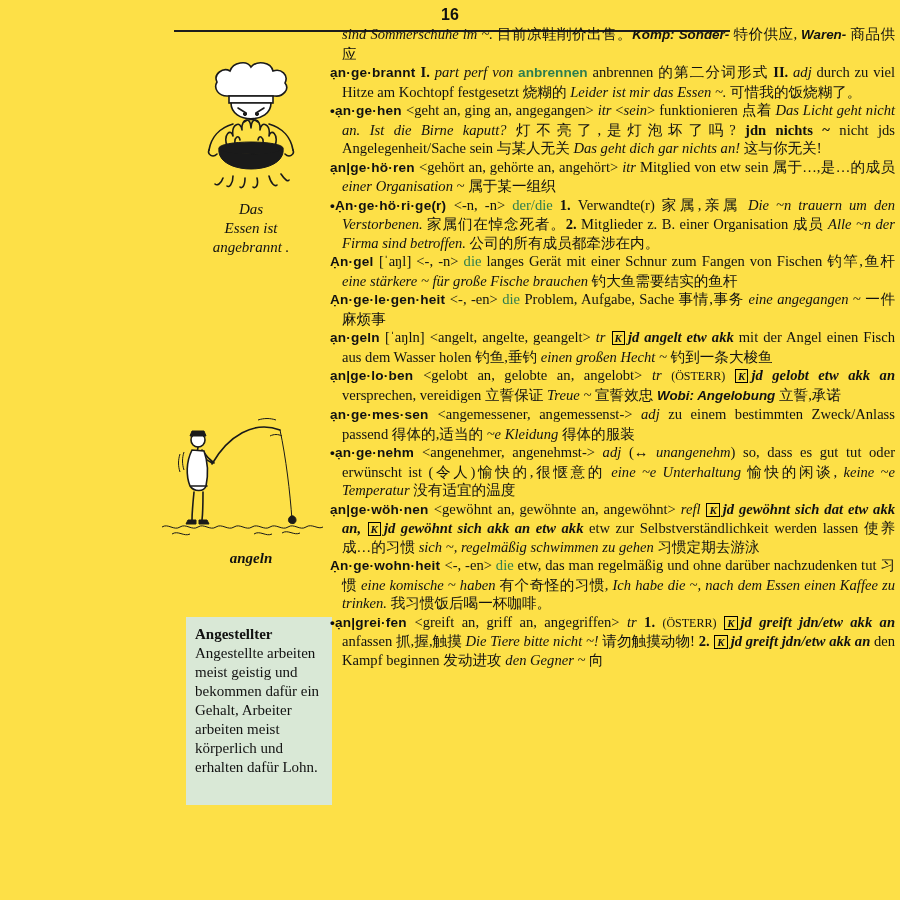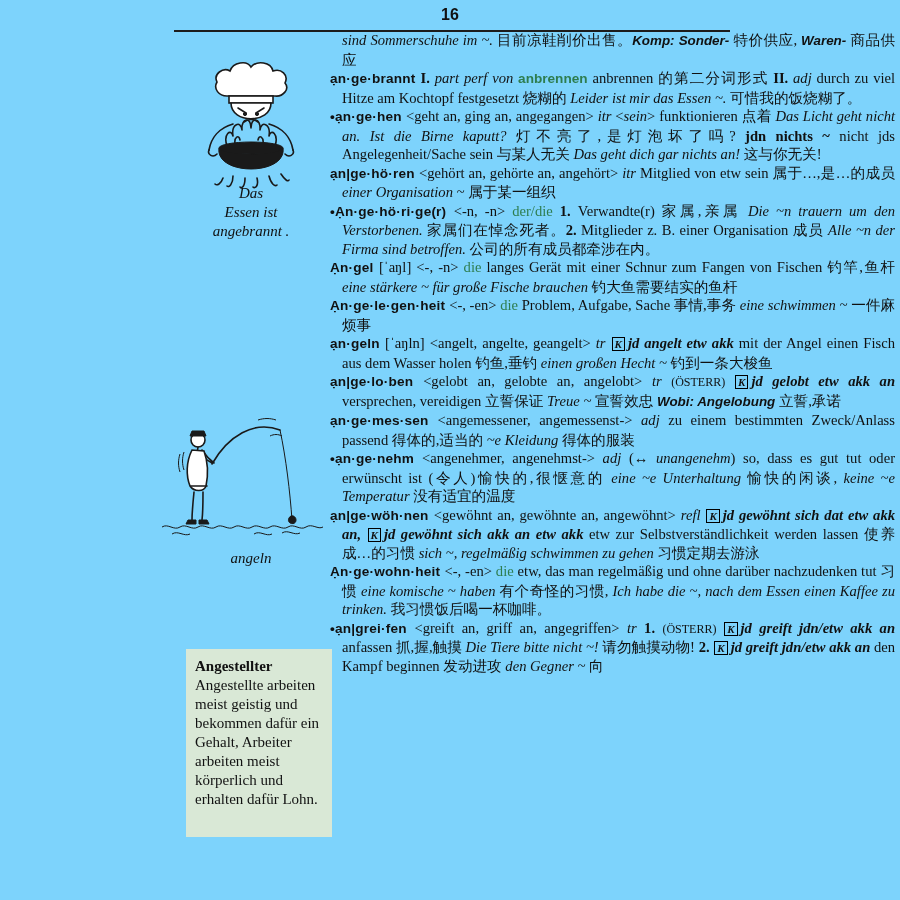--- a/index.html
+++ b/index.html
@@ -1,35 +1,35 @@
 <!DOCTYPE html>
 <html style="--accent-green: #2e7d4f; --box-bg: #d9e8d6;"><head>
 <meta charset="utf-8">
 <style>
   html,body{margin:0;padding:0;}
   body{width:900px;height:900px;background:#ffffff;font-family:"Liberation Serif",serif;color:#111;}
-  .page{position:relative;width:900px;height:900px;overflow:hidden;background:#7dd3fc;}
+  .page{position:relative;width:900px;height:900px;overflow:hidden;background:#fde047;}
 
   
   .page-number{position:absolute;top:6px;left:420px;width:60px;text-align:center;
     font-family:"Liberation Sans",sans-serif;font-weight:bold;font-size:16px;}
   .head-rule{position:absolute;top:30px;left:174px;width:556px;height:2px;background:#1c1c1c;}
 
   
   .illus{position:absolute;}
   .caption{position:absolute;text-align:center;font-style:italic;font-size:15px;line-height:19px;white-space:pre-line;}
 
   
-  .infobox{position:absolute;left:186px;top:649px;width:146px;min-height:188px;box-sizing:border-box;
+  .infobox{position:absolute;left:186px;top:617px;width:146px;min-height:188px;box-sizing:border-box;
     padding:8px 9px;background:var(--box-bg,#d9e8d6);}
   .infobox .title{font-weight:bold;font-size:15px;line-height:19px;}
   .infobox .body{font-size:15px;line-height:19px;}
 
   
-  .entries{position:absolute;left:330px;top:31px;width:565px;font-size:14.6px;line-height:18.5px;}
+  .entries{position:absolute;left:330px;top:25px;width:565px;font-size:14.6px;line-height:18.5px;}
   .entry{margin:0;padding-left:12px;text-indent:-12px;text-align:justify;}
   .entry.cont{text-indent:0;}
 
   .s-hw{font-family:"Liberation Sans",sans-serif;font-weight:bold;font-size:13.6px;letter-spacing:.2px;}
   .s-r{}
   .s-zh{}
   .s-i{font-style:italic;}
   .s-b{font-weight:bold;}
   .s-bi{font-weight:bold;font-style:italic;}
   .s-g{color:var(--accent-green,#2e7d4f);}
@@ -68,21 +68,21 @@
     <path class="ln" d="M16 92 C14 97 20 100 24 96 M100 92 C102 97 96 100 92 96"></path>
 
     <path class="ln" d="M34 88 C30 76 38 70 40 78 C38 66 48 62 49 72 C48 60 58 58 58 70 C58 58 68 60 67 72 C68 62 78 66 76 78 C78 70 86 76 82 88"></path>
     <path class="ln" d="M42 86 C41 79 46 76 47 82 M70 86 C71 79 66 76 65 82"></path>
 
     <path class="fb" d="M26 90 C22 118 94 118 90 90 C70 98 46 98 26 90 Z"></path>
     <ellipse class="fb" cx="58" cy="90" rx="32" ry="6"></ellipse>
 
     <path class="ln" d="M30 120 C28 126 24 128 22 126 M40 118 C40 126 36 130 34 128 M52 120 C52 128 49 131 47 129 M64 120 C66 128 62 131 60 129 M76 118 C78 126 82 129 84 127 M88 116 C92 122 95 124 96 122"></path>
   </svg>
-  <div class="caption" style="left:178px;top:184px;width:146px;">Das
+  <div class="caption" style="left:178px;top:200px;width:146px;">Das
 Essen ist
 angebrannt .</div>
 
   <svg class="illus" style="left:158px;top:406px;" width="170" height="140" viewBox="0 0 170 140">
 
     <path class="thin" d="M4 121 C10 117 16 125 22 121 C28 117 34 125 40 121 C46 117 52 125 58 121 C64 117 70 125 76 121 C82 117 88 125 94 121 C100 117 106 125 112 121 C118 117 124 125 130 121 C136 117 142 125 148 121 C154 117 160 124 165 121"></path>
     <path class="thin" d="M14 128 C20 124 26 131 32 128 M96 128 C102 124 108 131 114 128 M124 127 C130 123 136 130 142 127"></path>
 
     <circle class="fw" cx="40" cy="34" r="7"></circle>
     <path class="fb" d="M32 30 L48 30 L46 25 L34 25 Z"></path>
@@ -94,35 +94,35 @@
     <path class="fb" d="M41 114 L49 114 L51 118 L41 118 Z"></path>
 
     <path class="thin" d="M26 46 C24 52 24 58 26 64 M22 48 C20 54 20 60 22 66"></path>
 
     <path class="ln" d="M54 58 C70 30 96 14 122 24"></path>
     <path class="thin" d="M100 14 C106 12 112 12 118 14 M112 30 C116 28 120 28 124 30"></path>
 
     <path class="thin" d="M122 24 C128 52 132 86 134 114"></path>
     <path class="fb" d="M131 112 C128 118 138 120 138 114 C138 110 133 108 131 112 Z"></path>
   </svg>
-  <div class="caption" style="left:178px;top:549px;width:146px;">angeln</div>
+  <div class="caption" style="left:178px;top:549px;width:146px;font-weight:bold;">angeln</div>
 
   <div class="infobox">
     <div class="title">Angestellter</div>
     <div class="body">Angestellte arbeiten meist geistig und bekommen dafür ein Gehalt, Arbeiter arbeiten meist körperlich und erhalten dafür Lohn.</div>
   </div>
 
   <div class="entries" id="entries">
       <p class="entry cont"><span class="s-i">sind Sommerschuhe im ~. </span><span class="s-zh">目前凉鞋削价出售。</span><span class="s-ks">Komp: Sonder- </span><span class="s-zh">特价供应, </span><span class="s-ks">Waren- </span><span class="s-zh">商品供应</span></p>
       <p class="entry"><span class="s-hw">ạn·ge·brannt </span><span class="s-b">I. </span><span class="s-i">part perf von </span><span class="s-gb">anbrennen </span><span class="s-r">anbrennen </span><span class="s-zh">的第二分词形式 </span><span class="s-b">II. </span><span class="s-i">adj </span><span class="s-r">durch zu viel Hitze am Kochtopf festgesetzt </span><span class="s-zh">烧糊的 </span><span class="s-i">Leider ist mir das Essen ~. </span><span class="s-zh">可惜我的饭烧糊了。</span></p>
       <p class="entry"><span class="s-hw">•ạn·ge·hen </span><span class="s-r">&lt;geht an, ging an, angegangen&gt; </span><span class="s-i">itr </span><span class="s-r">&lt;</span><span class="s-i">sein</span><span class="s-r">&gt; funktionieren </span><span class="s-zh">点着 </span><span class="s-i">Das Licht geht nicht an. Ist die Birne kaputt? </span><span class="s-zh">灯不亮了,是灯泡坏了吗? </span><span class="s-b">jdn nichts ~ </span><span class="s-r">nicht jds Angelegenheit/Sache sein </span><span class="s-zh">与某人无关 </span><span class="s-i">Das geht dich gar nichts an! </span><span class="s-zh">这与你无关!</span></p>
       <p class="entry"><span class="s-hw">ạn|ge·hö·ren </span><span class="s-r">&lt;gehört an, gehörte an, angehört&gt; </span><span class="s-i">itr </span><span class="s-r">Mitglied von etw sein </span><span class="s-zh">属于…,是…的成员 </span><span class="s-i">einer Organisation ~ </span><span class="s-zh">属于某一组织</span></p>
       <p class="entry"><span class="s-hw">•Ạn·ge·hö·ri·ge(r) </span><span class="s-r">&lt;-n, -n&gt; </span><span class="s-g">der/die </span><span class="s-b">1. </span><span class="s-r">Verwandte(r) </span><span class="s-zh">家属,亲属 </span><span class="s-i">Die ~n trauern um den Verstorbenen. </span><span class="s-zh">家属们在悼念死者。</span><span class="s-b">2. </span><span class="s-r">Mitglieder z. B. einer Organisation </span><span class="s-zh">成员 </span><span class="s-i">Alle ~n der Firma sind betroffen. </span><span class="s-zh">公司的所有成员都牵涉在内。</span></p>
       <p class="entry"><span class="s-hw">Ạn·gel </span><span class="s-r">[ˈaŋl] &lt;-, -n&gt; </span><span class="s-g">die </span><span class="s-r">langes Gerät mit einer Schnur zum Fangen von Fischen </span><span class="s-zh">钓竿,鱼杆 </span><span class="s-i">eine stärkere ~ für große Fische brauchen </span><span class="s-zh">钓大鱼需要结实的鱼杆</span></p>
-      <p class="entry"><span class="s-hw">Ạn·ge·le·gen·heit </span><span class="s-r">&lt;-, -en&gt; </span><span class="s-g">die </span><span class="s-r">Problem, Aufgabe, Sache </span><span class="s-zh">事情,事务 </span><span class="s-i">eine schwimmen ~ </span><span class="s-zh">一件麻烦事</span></p>
+      <p class="entry"><span class="s-hw">Ạn·ge·le·gen·heit </span><span class="s-r">&lt;-, -en&gt; </span><span class="s-g">die </span><span class="s-r">Problem, Aufgabe, Sache </span><span class="s-zh">事情,事务 </span><span class="s-i">eine angegangen ~ </span><span class="s-zh">一件麻烦事</span></p>
       <p class="entry"><span class="s-hw">ạn·geln </span><span class="s-r">[ˈaŋln] &lt;angelt, angelte, geangelt&gt; </span><span class="s-i">tr </span><span class="s-k">K</span><span class="s-bi">jd angelt etw akk </span><span class="s-r">mit der Angel einen Fisch aus dem Wasser holen </span><span class="s-zh">钓鱼,垂钓 </span><span class="s-i">einen großen Hecht ~ </span><span class="s-zh">钓到一条大梭鱼</span></p>
       <p class="entry"><span class="s-hw">ạn|ge·lo·ben </span><span class="s-r">&lt;gelobt an, gelobte an, angelobt&gt; </span><span class="s-i">tr </span><span class="s-sc">(ÖSTERR) </span><span class="s-k">K</span><span class="s-bi">jd gelobt etw akk an </span><span class="s-r">versprechen, vereidigen </span><span class="s-zh">立誓保证 </span><span class="s-i">Treue ~ </span><span class="s-zh">宣誓效忠 </span><span class="s-ks">Wobi: Angelobung </span><span class="s-zh">立誓,承诺</span></p>
       <p class="entry"><span class="s-hw">ạn·ge·mes·sen </span><span class="s-r">&lt;angemessener, angemessenst-&gt; </span><span class="s-i">adj </span><span class="s-r">zu einem bestimmten Zweck/Anlass passend </span><span class="s-zh">得体的,适当的 </span><span class="s-i">~e Kleidung </span><span class="s-zh">得体的服装</span></p>
       <p class="entry"><span class="s-hw">•ạn·ge·nehm </span><span class="s-r">&lt;angenehmer, angenehmst-&gt; </span><span class="s-i">adj </span><span class="s-r">(↔ </span><span class="s-i">unangenehm</span><span class="s-r">) so, dass es gut tut oder erwünscht ist </span><span class="s-zh">(令人)愉快的,很惬意的 </span><span class="s-i">eine ~e Unterhaltung </span><span class="s-zh">愉快的闲谈, </span><span class="s-i">keine ~e Temperatur </span><span class="s-zh">没有适宜的温度</span></p>
       <p class="entry"><span class="s-hw">ạn|ge·wöh·nen </span><span class="s-r">&lt;gewöhnt an, gewöhnte an, angewöhnt&gt; </span><span class="s-i">refl </span><span class="s-k">K</span><span class="s-bi">jd gewöhnt sich dat etw akk an, </span><span class="s-k">K</span><span class="s-bi">jd gewöhnt sich akk an etw akk </span><span class="s-r">etw zur Selbstverständlichkeit werden lassen </span><span class="s-zh">使养成…的习惯 </span><span class="s-i">sich ~, regelmäßig schwimmen zu gehen </span><span class="s-zh">习惯定期去游泳</span></p>
       <p class="entry"><span class="s-hw">Ạn·ge·wohn·heit </span><span class="s-r">&lt;-, -en&gt; </span><span class="s-g">die </span><span class="s-r">etw, das man regelmäßig und ohne darüber nachzudenken tut </span><span class="s-zh">习惯 </span><span class="s-i">eine komische ~ haben </span><span class="s-zh">有个奇怪的习惯, </span><span class="s-i">Ich habe die ~, nach dem Essen einen Kaffee zu trinken. </span><span class="s-zh">我习惯饭后喝一杯咖啡。</span></p>
       <p class="entry"><span class="s-hw">•ạn|grei·fen </span><span class="s-r">&lt;greift an, griff an, angegriffen&gt; </span><span class="s-i">tr </span><span class="s-b">1. </span><span class="s-sc">(ÖSTERR) </span><span class="s-k">K</span><span class="s-bi">jd greift jdn/etw akk an </span><span class="s-r">anfassen </span><span class="s-zh">抓,握,触摸 </span><span class="s-i">Die Tiere bitte nicht ~! </span><span class="s-zh">请勿触摸动物! </span><span class="s-b">2. </span><span class="s-k">K</span><span class="s-bi">jd greift jdn/etw akk an </span><span class="s-r">den Kampf beginnen </span><span class="s-zh">发动进攻 </span><span class="s-i">den Gegner ~ </span><span class="s-zh">向</span></p>
     </div>
 
 </div>

